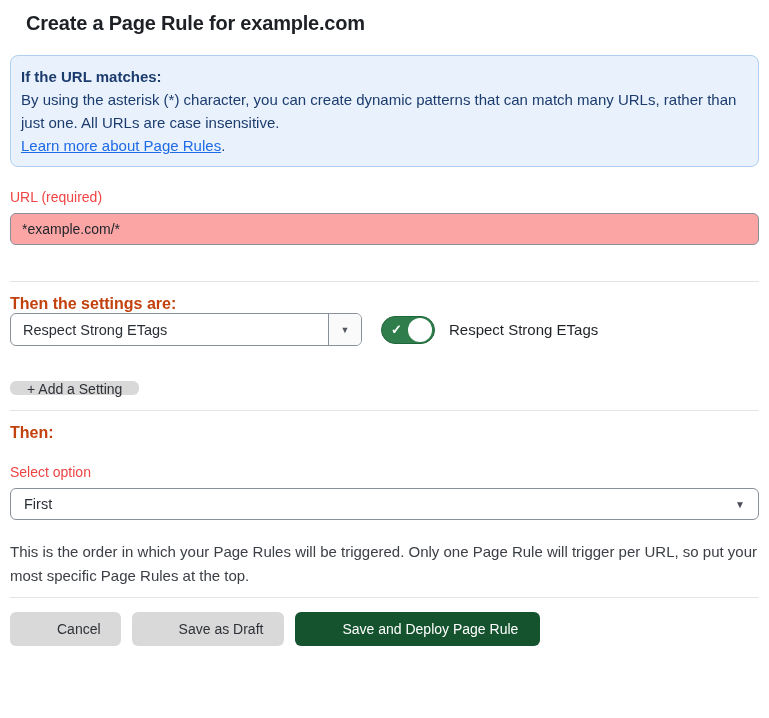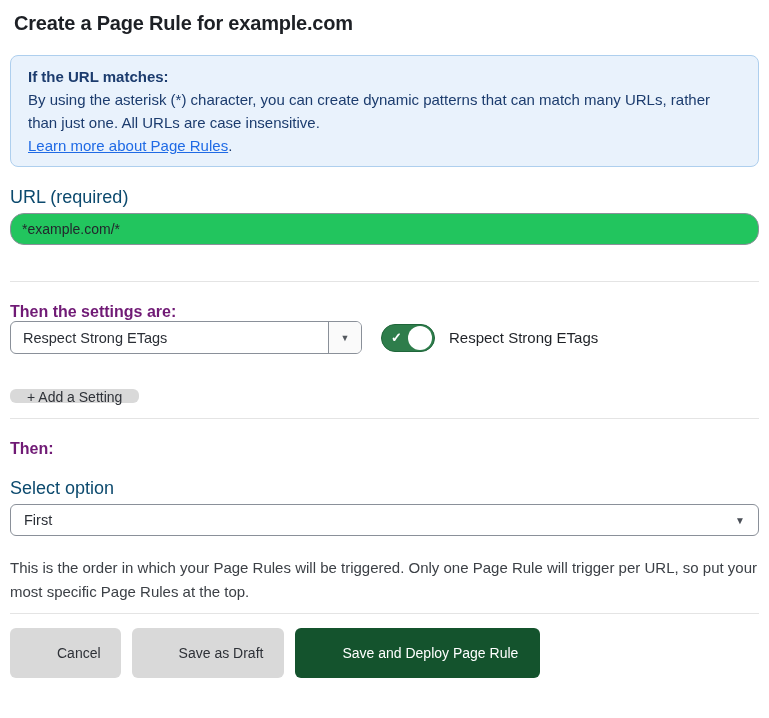--- a/index.html
+++ b/index.html
@@ -8,75 +8,75 @@
     font-family: "Liberation Sans", sans-serif;
     color: #1f2228;
     width: 769px;
   }
   .container { width: 769px; padding: 0 10px; }
 
   .page-title {
     font-size: 20px;
     font-weight: 700;
     color: #1d2025;
-    margin: 12px 0 20px 4px;
+    margin: 12px 0 20px 16px;
     line-height: 23px;
     letter-spacing: -0.2px;
   }
 
   .info-box {
     background: #e9f2fc;
     border: 1px solid #aecfee;
     border-radius: 8px;
-    padding: 9px 17px;
+    padding: 9px 10px;
     color: #1c3c6e;
     font-size: 15px;
     line-height: 23px;
   }
   .info-heading { font-weight: 700; }
   .info-link {
     color: #1f6ae5;
     text-decoration: underline;
     cursor: pointer;
   }
   .info-link-suffix { color: #1c3c6e; }
 
   .field-label {
     display: block;
-    font-size: 18px;
-    color: #0c4a6e;
+    font-size: 14px;
+    color: #ef4444;
     line-height: 17px;
     margin: 22px 0 7px 0;
   }
 
   .url-input {
     display: block;
     width: 100%;
     height: 32px;
-    background: #22c55e;
+    background: #fca5a5;
     border: 1px solid #8a9099;
-    border-radius: 14px;
+    border-radius: 6px;
     padding: 0 11px;
     font-size: 14px;
     color: #23272d;
     font-family: inherit;
     outline: none;
   }
 
   .divider { border: none; border-top: 1px solid #e4e4e4; margin: 0; }
   .divider-1 { margin-top: 36px; }
   .divider-2 { margin-top: 15px; }
   .divider-3 { margin-top: 9px; }
 
   .section-heading {
     font-size: 16px;
     font-weight: 700;
-    color: #701a75;
+    color: #c2410c;
     line-height: 19px;
-    margin: 20px 0 0 0;
+    margin: 12px 0 0 0;
   }
 
   .setting-row { display: flex; align-items: center; }
 
   .dropdown {
     display: flex;
     align-items: stretch;
     width: 352px;
     height: 33px;
     border: 1px solid #8a9099;
@@ -181,21 +181,21 @@
     margin: 20px 0 0 0;
   }
 
   .footer {
     display: flex;
     align-items: center;
     gap: 11px;
     margin-top: 14px;
     padding-bottom: 15px;
   }
-  .footer .btn { height: 50px; padding-left: 47px; }
+  .footer .btn { height: 34px; padding-left: 47px; }
   .cancel-btn { padding: 0 20px; }
   .save-draft-btn { padding: 0 21px; }
   .save-deploy-btn { padding: 0 22px; }
 </style>
 </head>
 <body>
 
 <div class="container">
 
   <h1 class="page-title">Create a Page Rule for example.com</h1>

